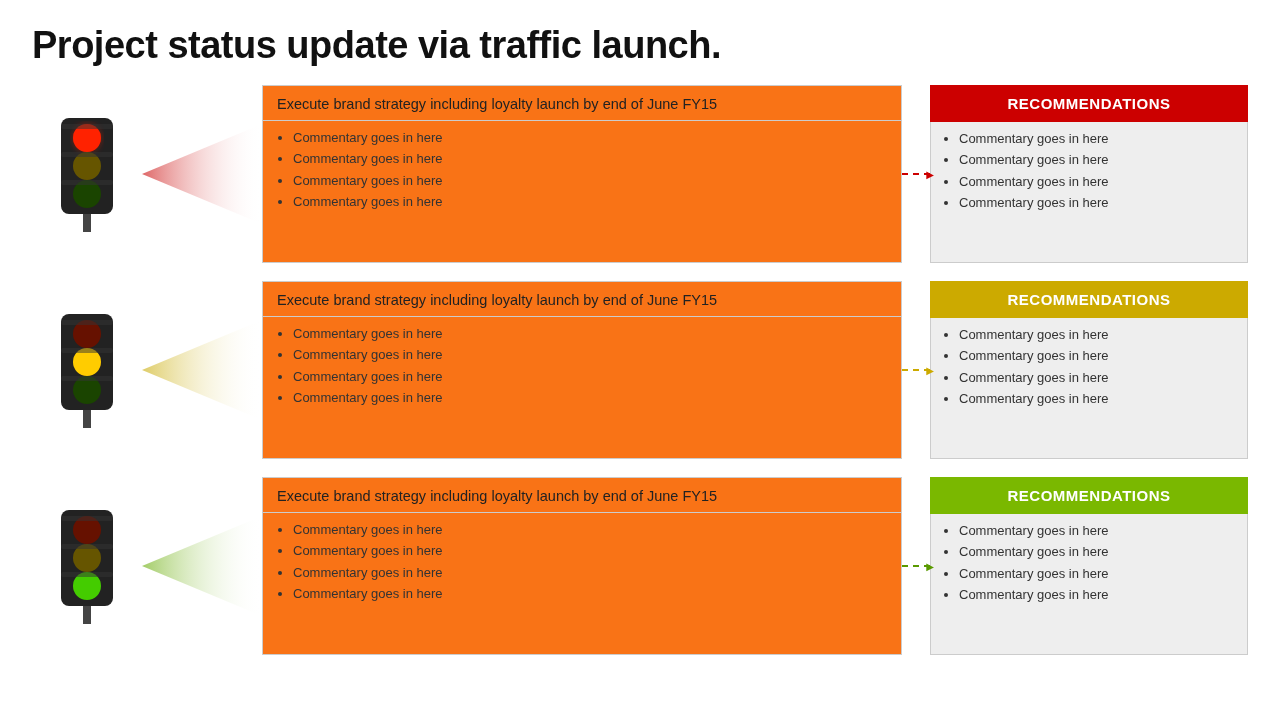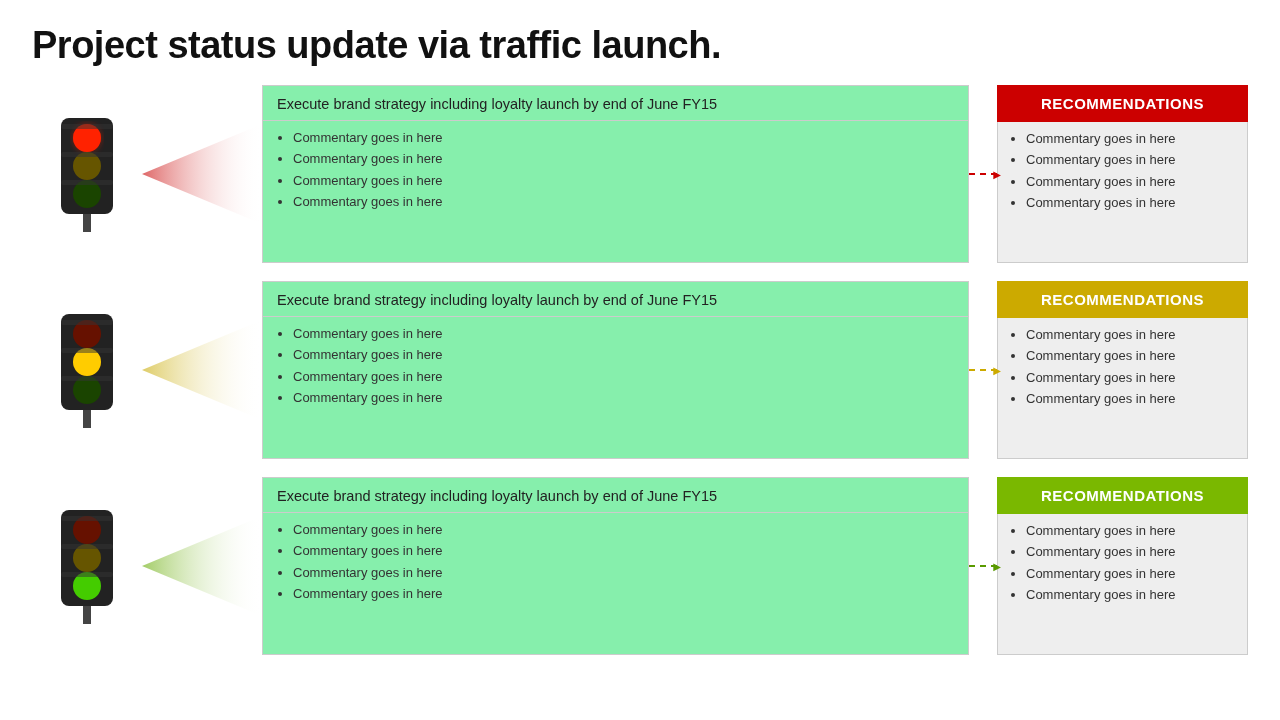--- a/index.html
+++ b/index.html
@@ -57,21 +57,21 @@
       flex-shrink: 0;
       display: flex;
       align-items: center;
       position: relative;
       overflow: visible;
     }
 
     
     .content-box {
       flex: 1;
-      background: #86efac;
+      background: #f97316;
       border: 1.5px solid #cccccc;
       display: flex;
       flex-direction: column;
       padding: 0;
       position: relative;
     }
 
     .content-title {
       font-size: 14.5px;
       color: #222;
@@ -114,21 +114,21 @@
       content: '▶';
       position: absolute;
       right: -4px;
       top: 50%;
       transform: translateY(-50%);
       font-size: 10px;
     }
 
     
     .rec-box {
-      width: 251px;
+      width: 318px;
       flex-shrink: 0;
       display: flex;
       flex-direction: column;
       justify-content: flex-end;
     }
 
     .rec-title {
       font-size: 15px;
       font-weight: 900;
       color: #fff;

